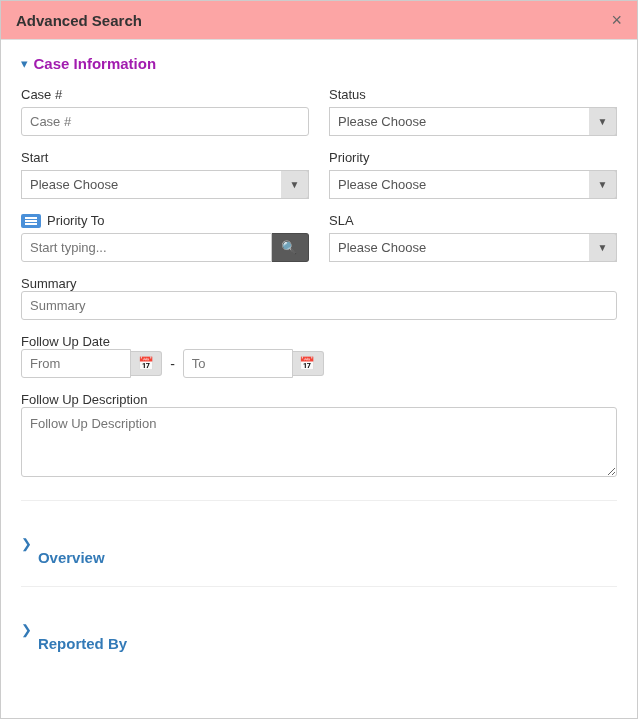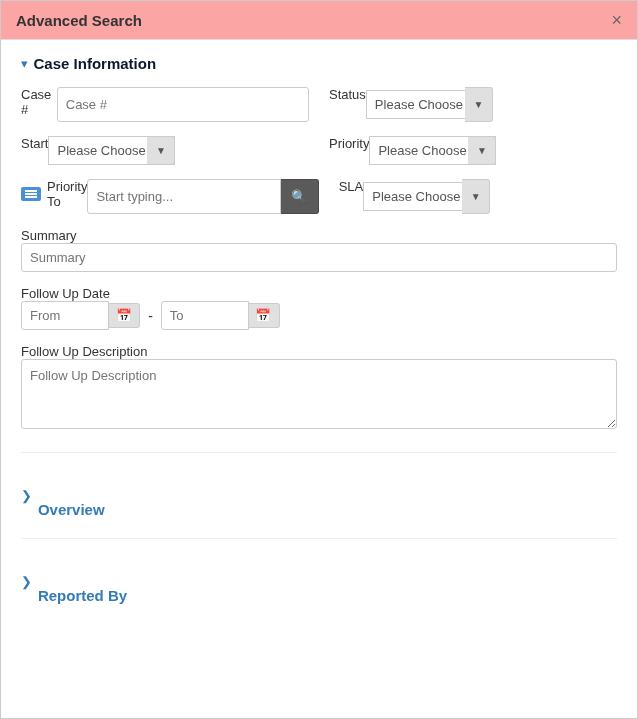--- a/index.html
+++ b/index.html
@@ -50,35 +50,36 @@
       align-items: center;
       margin-bottom: 15px;
       cursor: pointer;
     }
     .section-header .chevron {
       color: #337ab7;
       font-size: 13px;
       margin-right: 6px;
     }
     .section-header .section-title {
-      color: #0f172a;
+      color: #a21caf;
       font-size: 15px;
       font-weight: bold;
     }
     .section-content {
       margin-bottom: 20px;
     }
     .form-row {
       display: flex;
       gap: 20px;
       margin-bottom: 14px;
     }
     .form-group {
       flex: 1;
       display: flex;
+      flex-direction: column;
     }
     .form-label {
       font-size: 13px;
       color: #333;
       margin-bottom: 5px;
       font-weight: normal;
     }
     .form-control {
       border: 1px solid #ccc;
       border-radius: 3px;
@@ -190,21 +191,21 @@
       display: flex;
       align-items: center;
     }
     .date-input-wrapper input {
       border: 1px solid #ccc;
       border-radius: 3px 0 0 3px;
       padding: 6px 8px;
       font-size: 13px;
       color: #999;
       background: #fff;
-      width: 88px;
+      width: 110px;
       outline: none;
     }
     .cal-btn {
       background: #e0e0e0;
       border: 1px solid #ccc;
       border-left: none;
       border-radius: 0 3px 3px 0;
       padding: 4px 7px;
       cursor: pointer;
       color: #555;

